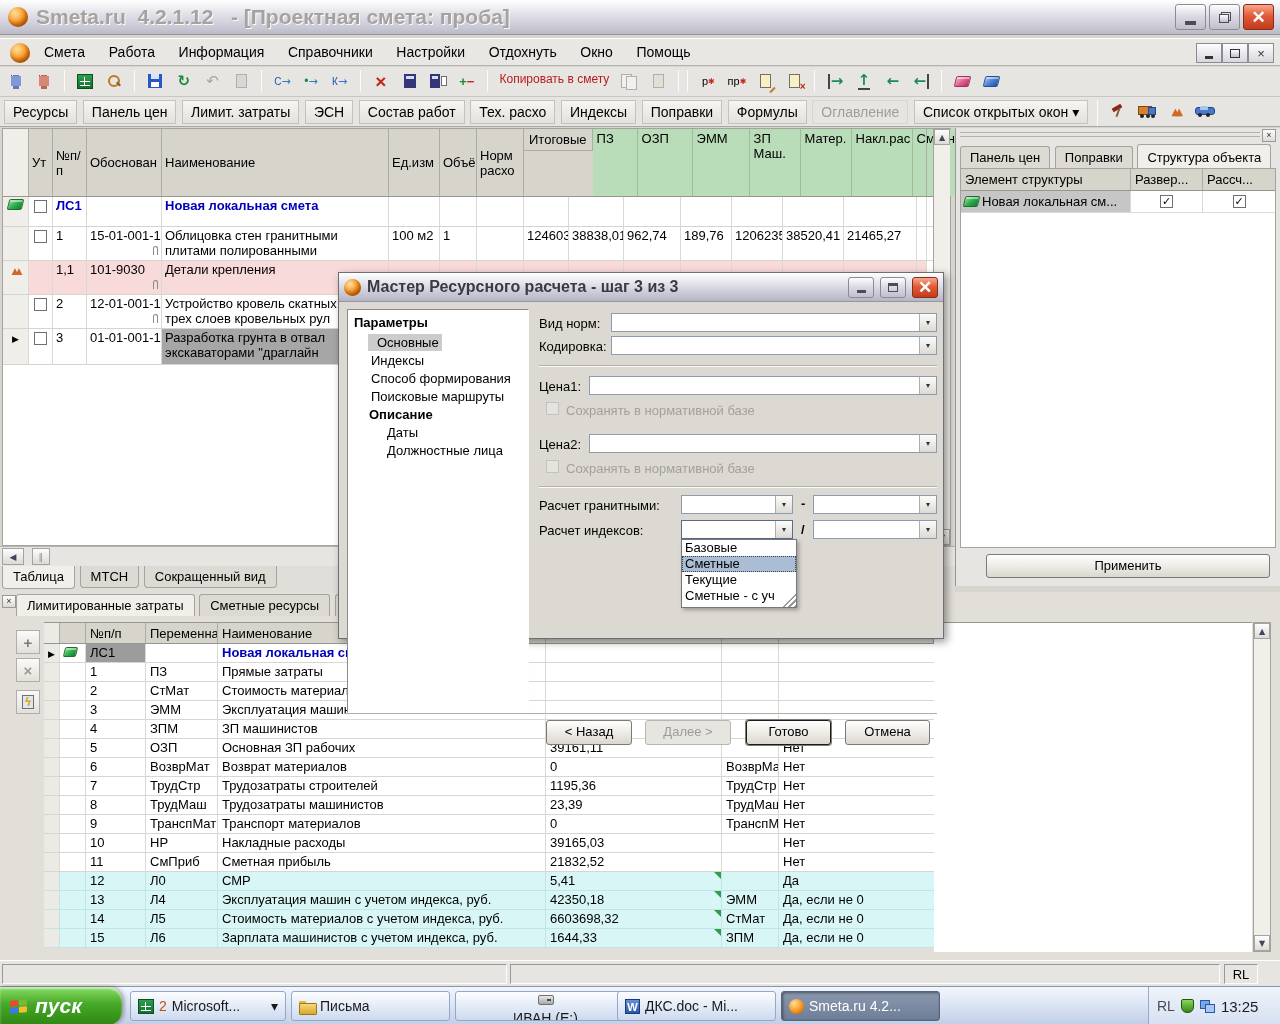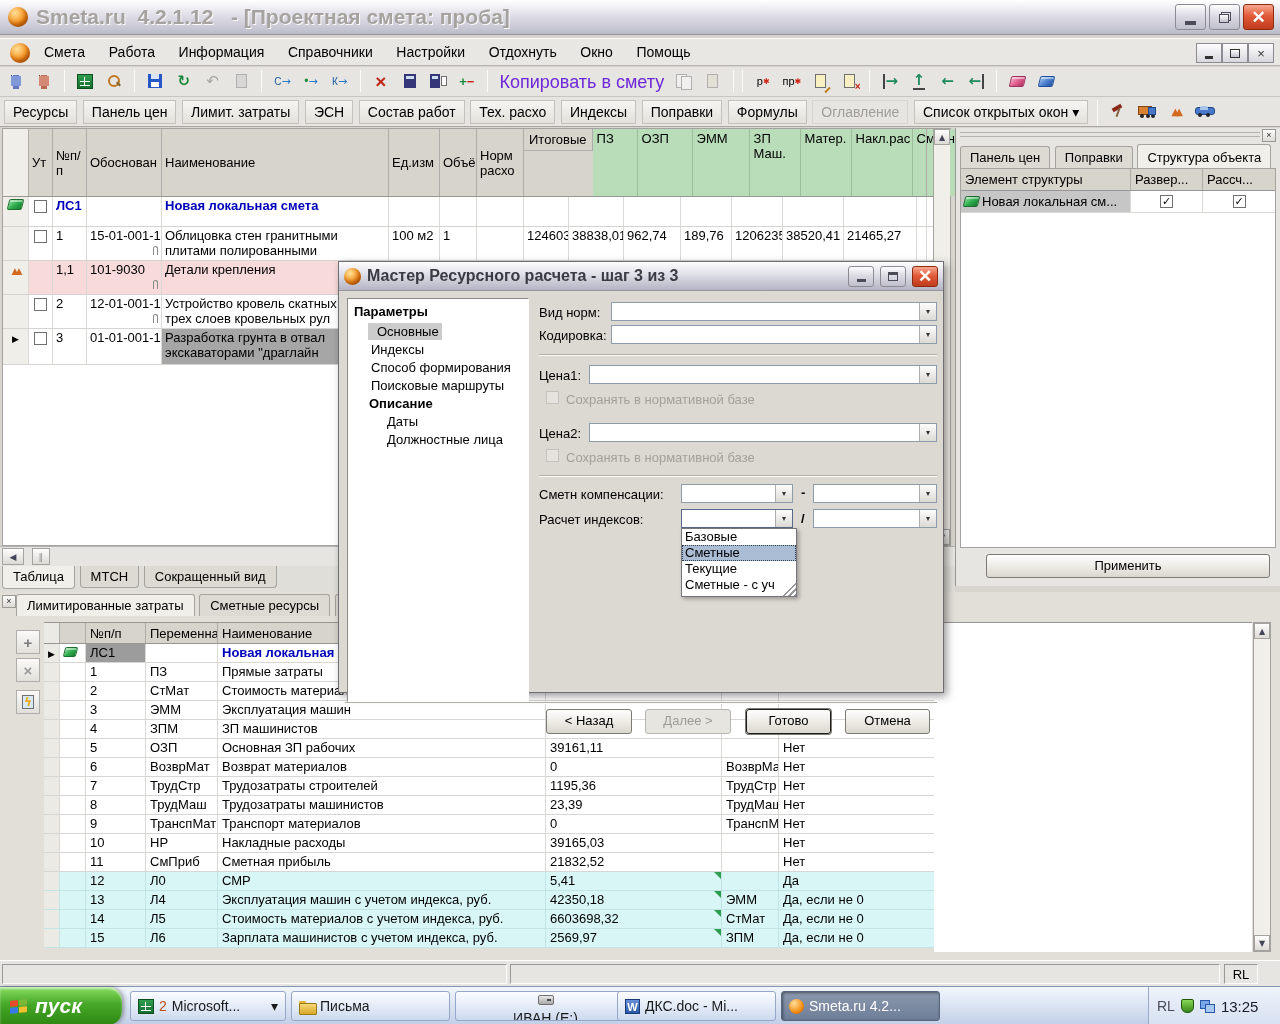--- a/index.html
+++ b/index.html
@@ -23,21 +23,21 @@
 .menu-item{display:inline-block;padding:5px 10px;font-size:14px;cursor:default;}
 #menu-items{position:absolute;left:34px;top:0;}
 .mdi-btn{position:absolute;top:4px;width:26px;height:20px;border:1px solid #8c8b94;background:linear-gradient(#fdfdfd,#d8d7de);display:flex;align-items:center;justify-content:center;font-size:11px;color:#333;}
 
 #toolbar1{position:absolute;left:0;top:67px;width:1280px;height:30px;background:#e7e5e1;border-bottom:1px solid #c8c6c2;white-space:nowrap;padding-left:3px;}
 #toolbar2{position:absolute;left:0;top:97px;width:1280px;height:30px;background:#e7e5e1;border-bottom:1px solid #a9a7a3;white-space:nowrap;padding-left:3px;}
 .tb{display:inline-flex;align-items:center;justify-content:center;width:25px;height:24px;margin:2px 0;vertical-align:top;position:relative;}
 .tbsep{display:inline-block;width:1px;height:22px;background:#b2b0ac;border-right:1px solid #fbfbf9;margin:3px 4px;vertical-align:top;}
 .dis{opacity:.45;filter:grayscale(60%);}
 .gl{font-size:15px;line-height:1;}
-.copy-label{display:inline-block;font-size:18px;color:#6d28d9;margin:5px 4px 0 4px;vertical-align:top;}
+.copy-label{display:inline-block;font-size:12px;color:#b91c1c;margin:5px 4px 0 4px;vertical-align:top;}
 .panel-btn{display:inline-block;margin:3px 1px;padding:3px 8px;font-size:14px;border:1px solid #c4c2bc;background:linear-gradient(#f6f5f2,#e3e1db);vertical-align:top;}
 .panel-btn.off{color:#a09e9a;border-color:#d8d6d0;background:transparent;}
 .book{display:inline-block;width:15px;height:11px;border-radius:2px;transform:skewX(-14deg);border:1px solid #1d6e2c;background:linear-gradient(135deg,#8fe09c,#2fae4f 50%,#157a30);box-shadow:inset 0 2px 0 rgba(255,255,255,.45);}
 .book.pink{border-color:#a03060;background:linear-gradient(135deg,#f8b8d0,#e06090 50%,#b03060);}
 .book.blue{border-color:#2050a0;background:linear-gradient(135deg,#a8c8f0,#5080d0 50%,#2050a0);}
 .clip{display:inline-block;width:5px;height:9px;border:1px solid #8a8a8a;border-bottom:0;border-radius:3px 3px 0 0;}
 .cb{display:inline-block;width:13px;height:13px;background:#fff;border:1px solid #707070;line-height:11px;text-align:center;font-size:11px;vertical-align:middle;}
 .cb.dis{border-color:#a8a8a8;background:#f2f0ec;}
 .marker{font-size:9px;line-height:1;}
 
@@ -104,21 +104,21 @@
 .st-cell{position:absolute;top:3px;height:20px;border:1px solid;border-color:#9a9894 #fdfdfb #fdfdfb #9a9894;}
 #taskbar{position:absolute;left:0;top:986px;width:1280px;height:38px;background:linear-gradient(#f2f6fc,#dde6f4 45%,#c2cfe7);border-top:1px solid #8494b4;}
 #startbtn{position:absolute;left:0;top:0;width:122px;height:38px;background:linear-gradient(#8ade62,#46a828 45%,#2e8812);border-radius:0 14px 14px 0;color:#fff;font-size:21px;font-style:italic;font-weight:bold;display:flex;align-items:center;gap:8px;padding-left:10px;box-shadow:inset 0 2px 2px rgba(255,255,255,.55),2px 0 4px rgba(0,0,0,.35);}
 .flag{display:inline-grid;grid-template-columns:8px 8px;grid-template-rows:6px 6px;gap:1px;transform:skewY(-6deg);}
 .flag i{border-radius:1px;}
 .task{position:absolute;top:4px;height:30px;background:linear-gradient(#fbfdff,#e2eaf7 55%,#ccd9ee);border:1px solid #96a6c6;border-radius:3px;display:flex;align-items:center;gap:5px;padding:0 7px;font-size:14px;color:#1a1a1a;overflow:hidden;}
 .task.active{background:linear-gradient(#8b99af,#6e7e98);color:#fff;border-color:#56667e;box-shadow:inset 1px 1px 3px rgba(0,0,0,.45);}
 .tico{display:inline-block;width:16px;height:15px;flex-shrink:0;}
 #tray{position:absolute;left:1148px;top:0;width:132px;height:38px;background:linear-gradient(#eff4fb,#d6e0f1);border-left:1px solid #9aa9c9;display:flex;align-items:center;gap:6px;padding:0 8px;}
 
-#wizard{position:absolute;left:338px;top:261px;width:606px;height:432px;background:#dcd9d2;border:1px solid #6e6e74;box-shadow:3px 3px 8px rgba(0,0,0,.4);z-index:40;}
+#wizard{position:absolute;left:338px;top:272px;width:606px;height:367px;background:#dcd9d2;border:1px solid #6e6e74;box-shadow:3px 3px 8px rgba(0,0,0,.4);z-index:40;}
 #wiztitle{position:absolute;left:0;top:0;right:0;height:29px;background:linear-gradient(#fefefe,#dedee8 45%,#b4b4c4);border-bottom:1px solid #96969e;display:flex;align-items:center;padding:0 5px;gap:6px;}
 #wiztitle .cap-btn{position:static;width:26px;height:21px;}
 .wiz-title-text{font-size:16px;font-weight:bold;color:#3a3a42;flex:1;white-space:nowrap;overflow:hidden;}
 #wiztree{position:absolute;left:8px;top:36px;width:182px;height:404px;background:#fff;border:1px solid #8c8a86;border-right-color:#fdfdfb;border-bottom-color:#fdfdfb;font-size:13px;}
 .tree-item{position:absolute;white-space:nowrap;padding:1px 3px;}
 .tree-item.hl{background:#cccccc;}
 .wlabel{position:absolute;font-size:13px;white-space:nowrap;}
 .wlabel.gray{color:#a3a19b;}
 .combo{position:absolute;height:19px;background:#fff;border:1px solid #8e9bac;}
 .combo-btn{position:absolute;right:0;top:0;bottom:0;width:17px;background:linear-gradient(#fcfcfc,#dcdad4);border-left:1px solid #b0aeaa;display:flex;align-items:center;justify-content:center;font-size:8px;color:#333;}
@@ -699,21 +699,21 @@
       <div class="bc b5 corner">6603698,32</div>
       <div class="bc b6">СтМат</div>
       <div class="bc b7" style="border-right:none;">Да, если не 0</div>
     </div>
     <div class="brow cyanrow">
       <div class="bc b0"></div>
         <div class="bc b1"></div>
       <div class="bc b2">15</div>
       <div class="bc b3">Л6</div>
       <div class="bc b4">Зарплата машинистов с учетом индекса, руб.</div>
-      <div class="bc b5 corner">2569,97</div>
+      <div class="bc b5 corner">1644,33</div>
       <div class="bc b6">ЗПМ</div>
       <div class="bc b7" style="border-right:none;">Да, если не 0</div>
     </div>
   </div>
   <div class="bfiller"></div>
   <div class="bvscroll">
     <div class="sbtn">
         <span class="u">▲</span>
       </div>
     <div class="sbtn bottom">
@@ -822,21 +822,21 @@
   <div class="combo" style="left:250px;top:161px;width:348px;">
       <span class="combo-btn">
         <span class="u">▾</span>
       </span>
     </div>
   <span class="cb dis" style="position:absolute;left:207px;top:187px;"></span>
   <span class="wlabel gray" style="left:227px;top:188px;">Сохранять в нормативной базе</span>
 
   <div class="wsep" style="left:200px;width:398px;top:213px;"></div>
 
-  <span class="wlabel" style="left:200px;top:225px;">Сметн компенсации:</span>
+  <span class="wlabel" style="left:200px;top:225px;">Расчет гранитными:</span>
   <div class="combo" style="left:342px;top:222px;width:112px;">
       <span class="combo-btn">
         <span class="u">▾</span>
       </span>
     </div>
   <span class="wlabel" style="left:462px;top:223px;font-weight:bold;">-</span>
   <div class="combo" style="left:474px;top:222px;width:124px;">
       <span class="combo-btn">
         <span class="u">▾</span>
       </span>

